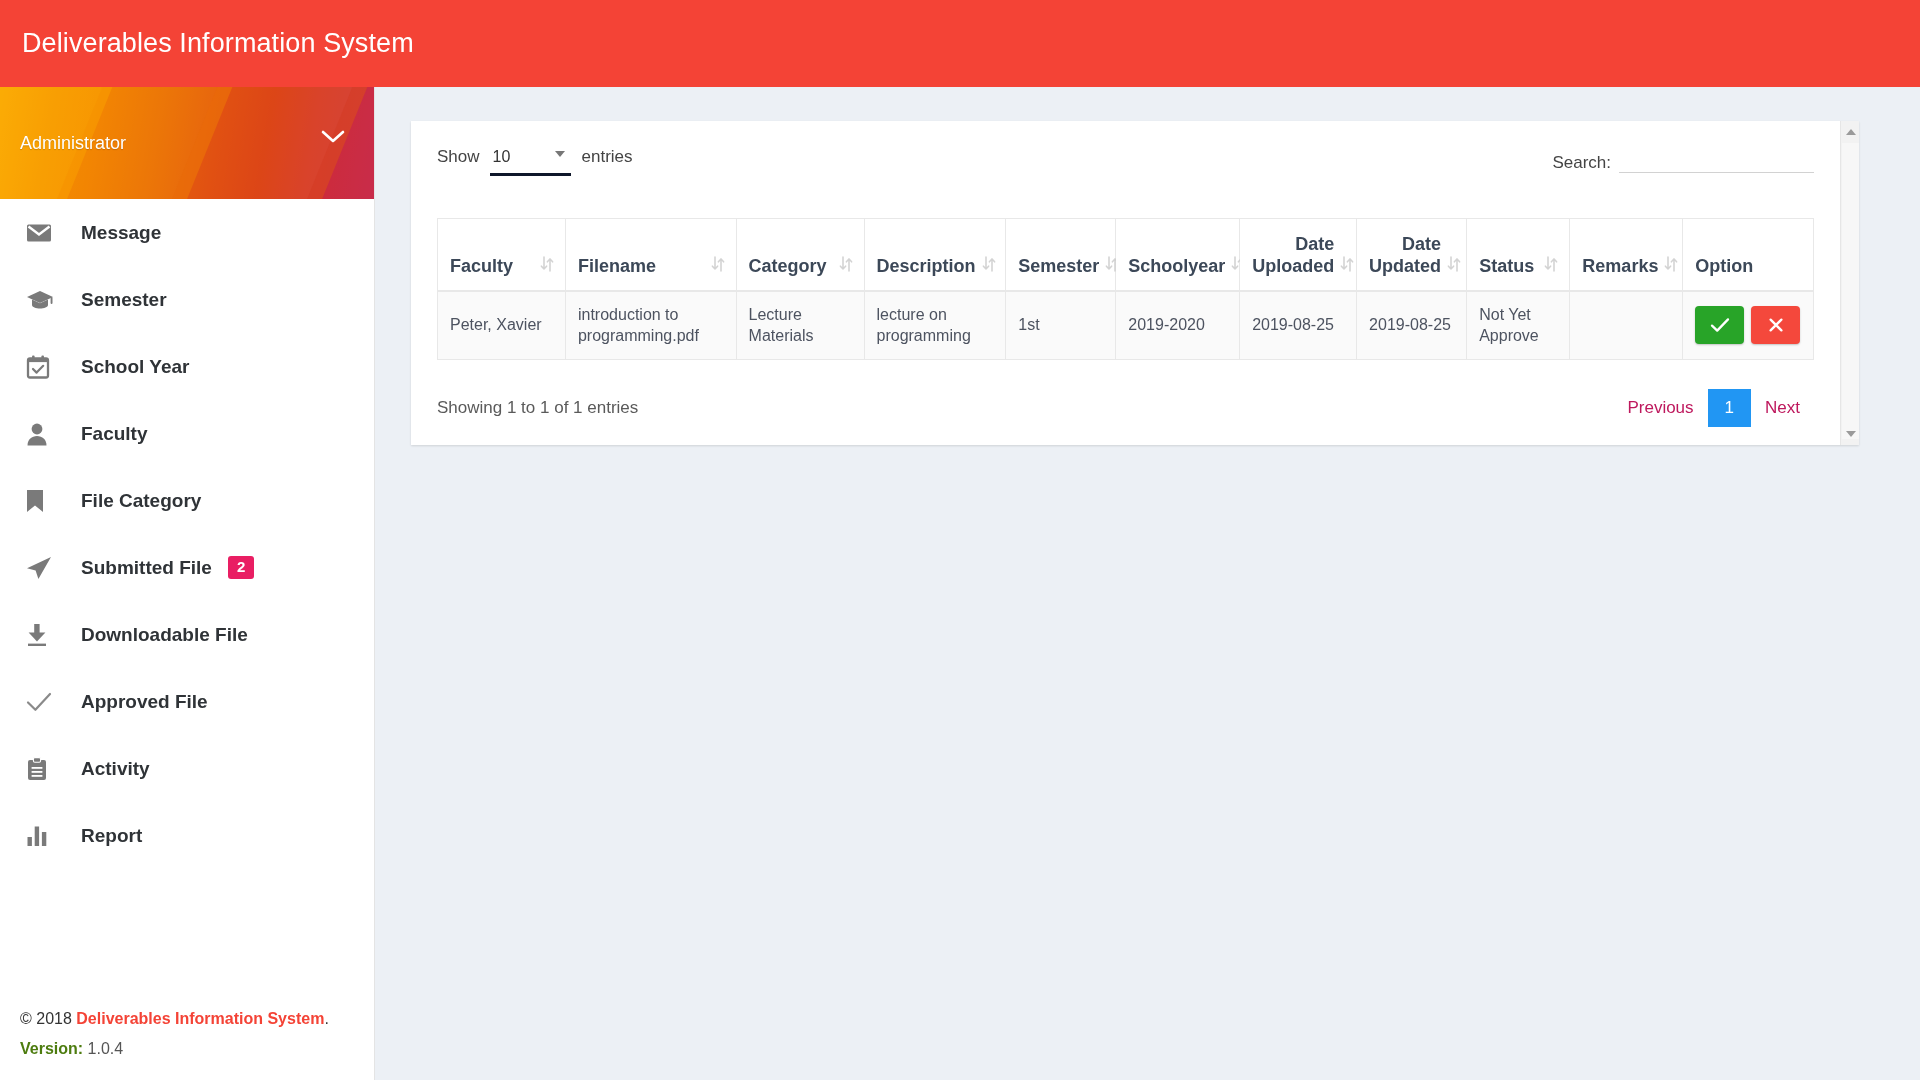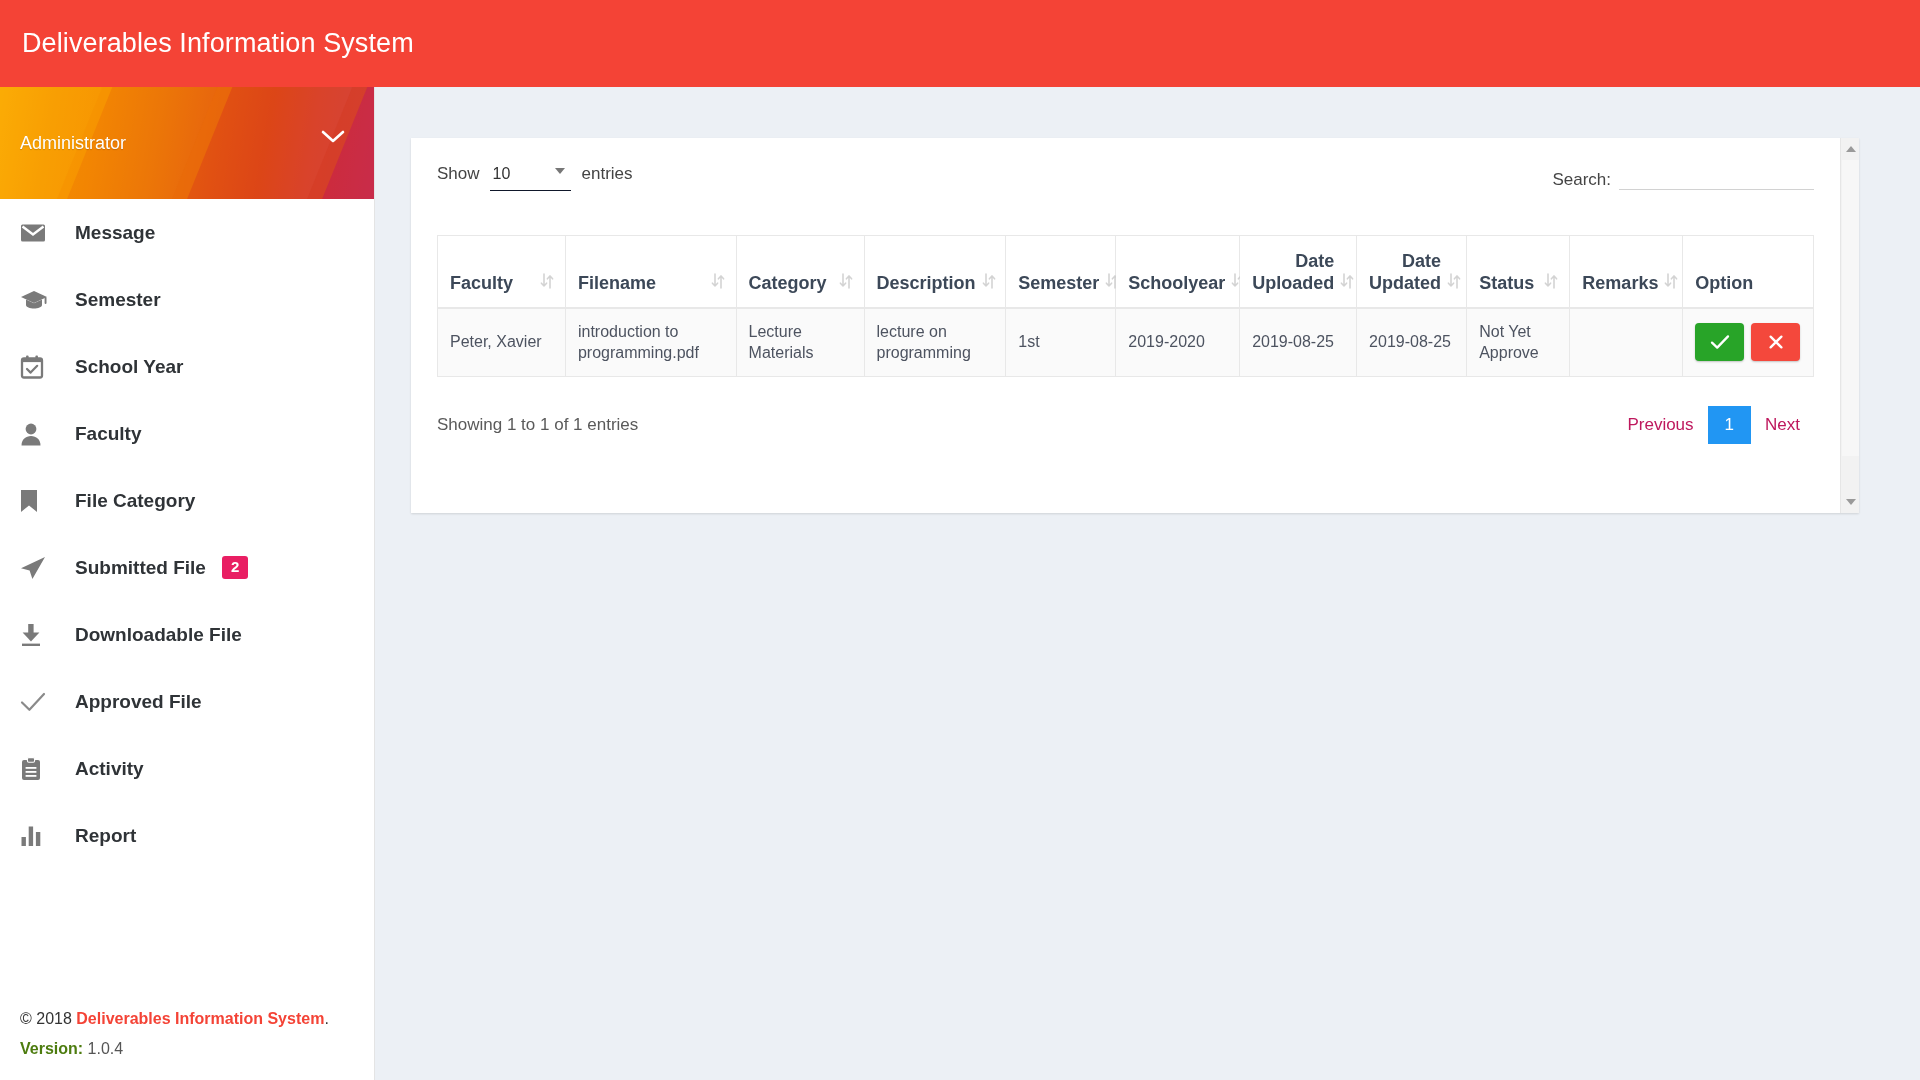--- a/index.html
+++ b/index.html
@@ -60,21 +60,21 @@
 
   .nav-header {
     background: #f4f4f4;
     color: #3c4043;
     font-size: 15px;
     font-weight: 700;
     letter-spacing: .3px;
     padding: 17px 20px 16px 20px;
   }
 
-  .nav-list { list-style: none; }
+  .nav-list { list-style: none; padding-left: 6px; }
   .nav-item {
     display: flex; align-items: center;
     height: 67px;
     padding-left: 20px;
     cursor: pointer;
     color: #2f3337;
   }
   .nav-icon {
     width: 34px; height: 30px;
     display: flex; align-items: center; justify-content: flex-start;
@@ -112,42 +112,42 @@
 
   
   .content {
     position: absolute; top: 87px; left: 375px;
     width: 1545px; height: 993px;
     background: #ecf0f5;
   }
 
   .panel {
     position: absolute;
-    left: 36px; top: 51px;
-    width: 1448px; height: 375px;
+    left: 36px; top: 34px;
+    width: 1448px; height: 324px;
     background: #ffffff;
     box-shadow: 0 1px 2px rgba(0,0,0,.12);
     overflow: hidden;
   }
   .panel-inner {
     position: absolute; inset: 0 19px 0 0;
     padding: 24px 26px 0 26px;
   }
 
   
   .table-controls {
     display: flex; justify-content: space-between; align-items: flex-start;
     height: 58px;
   }
   .length-ctl { display: flex; align-items: baseline; font-size: 17px; color: #444; }
   .length-ctl .lbl { margin-right: 10px; }
   .select-wrap {
     position: relative;
     width: 81px;
-    border-bottom: 1px solid #0f172a;
+    border-bottom: 3px solid #0f172a;
     padding: 2px 0 6px 0;
     margin-right: 11px;
     cursor: pointer;
   }
   .select-val { font-size: 16px; color: #333; padding-left: 3px; }
   .select-caret {
     position: absolute; right: 6px; top: 6px;
     width: 0; height: 0;
     border-left: 5px solid transparent;
     border-right: 5px solid transparent;

